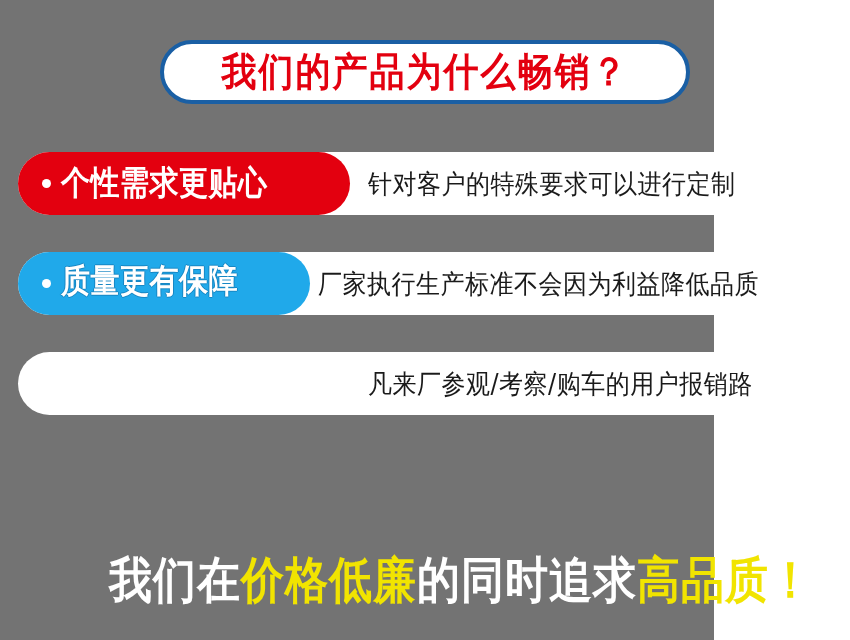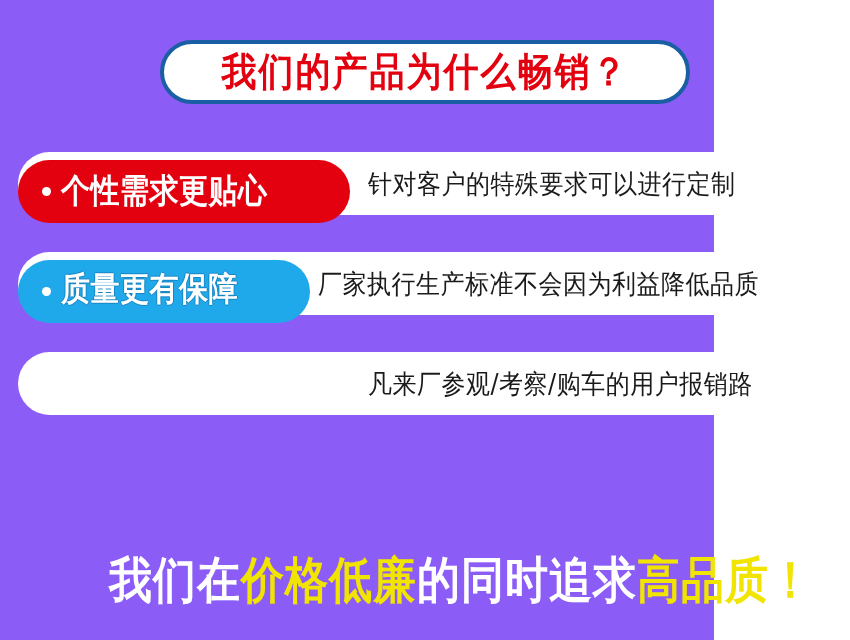--- a/index.html
+++ b/index.html
@@ -9,21 +9,21 @@
   body {
     width: 850px;
     height: 640px;
     overflow: hidden;
     font-family: "DejaVu Sans", "Liberation Sans", sans-serif;
   }
   #poster {
     position: relative;
     width: 714px;
     height: 640px;
-    background: #8b5cf6;
+    background: #737373;
     box-sizing: border-box;
   }
 
   
   .title-wrap {
     position: absolute;
     left: 0;
     top: 40px;
     width: 850px;
     display: flex;
@@ -67,21 +67,21 @@
     left: 18px;
     top: 0;
     width: 810px;
     height: 63px;
     background: #ffffff;
     border-radius: 32px;
   }
   .row-pill {
     position: absolute;
     left: 18px;
-    top: 8px;
+    top: 0;
     height: 63px;
     border-radius: 32px;
     display: flex;
     align-items: center;
     box-sizing: border-box;
     padding-left: 24px;
     padding-right: 22px;
   }
   .row-pill.red   { background: #e3000f; }
   .row-pill.blue  { background: #20a9ea; }

